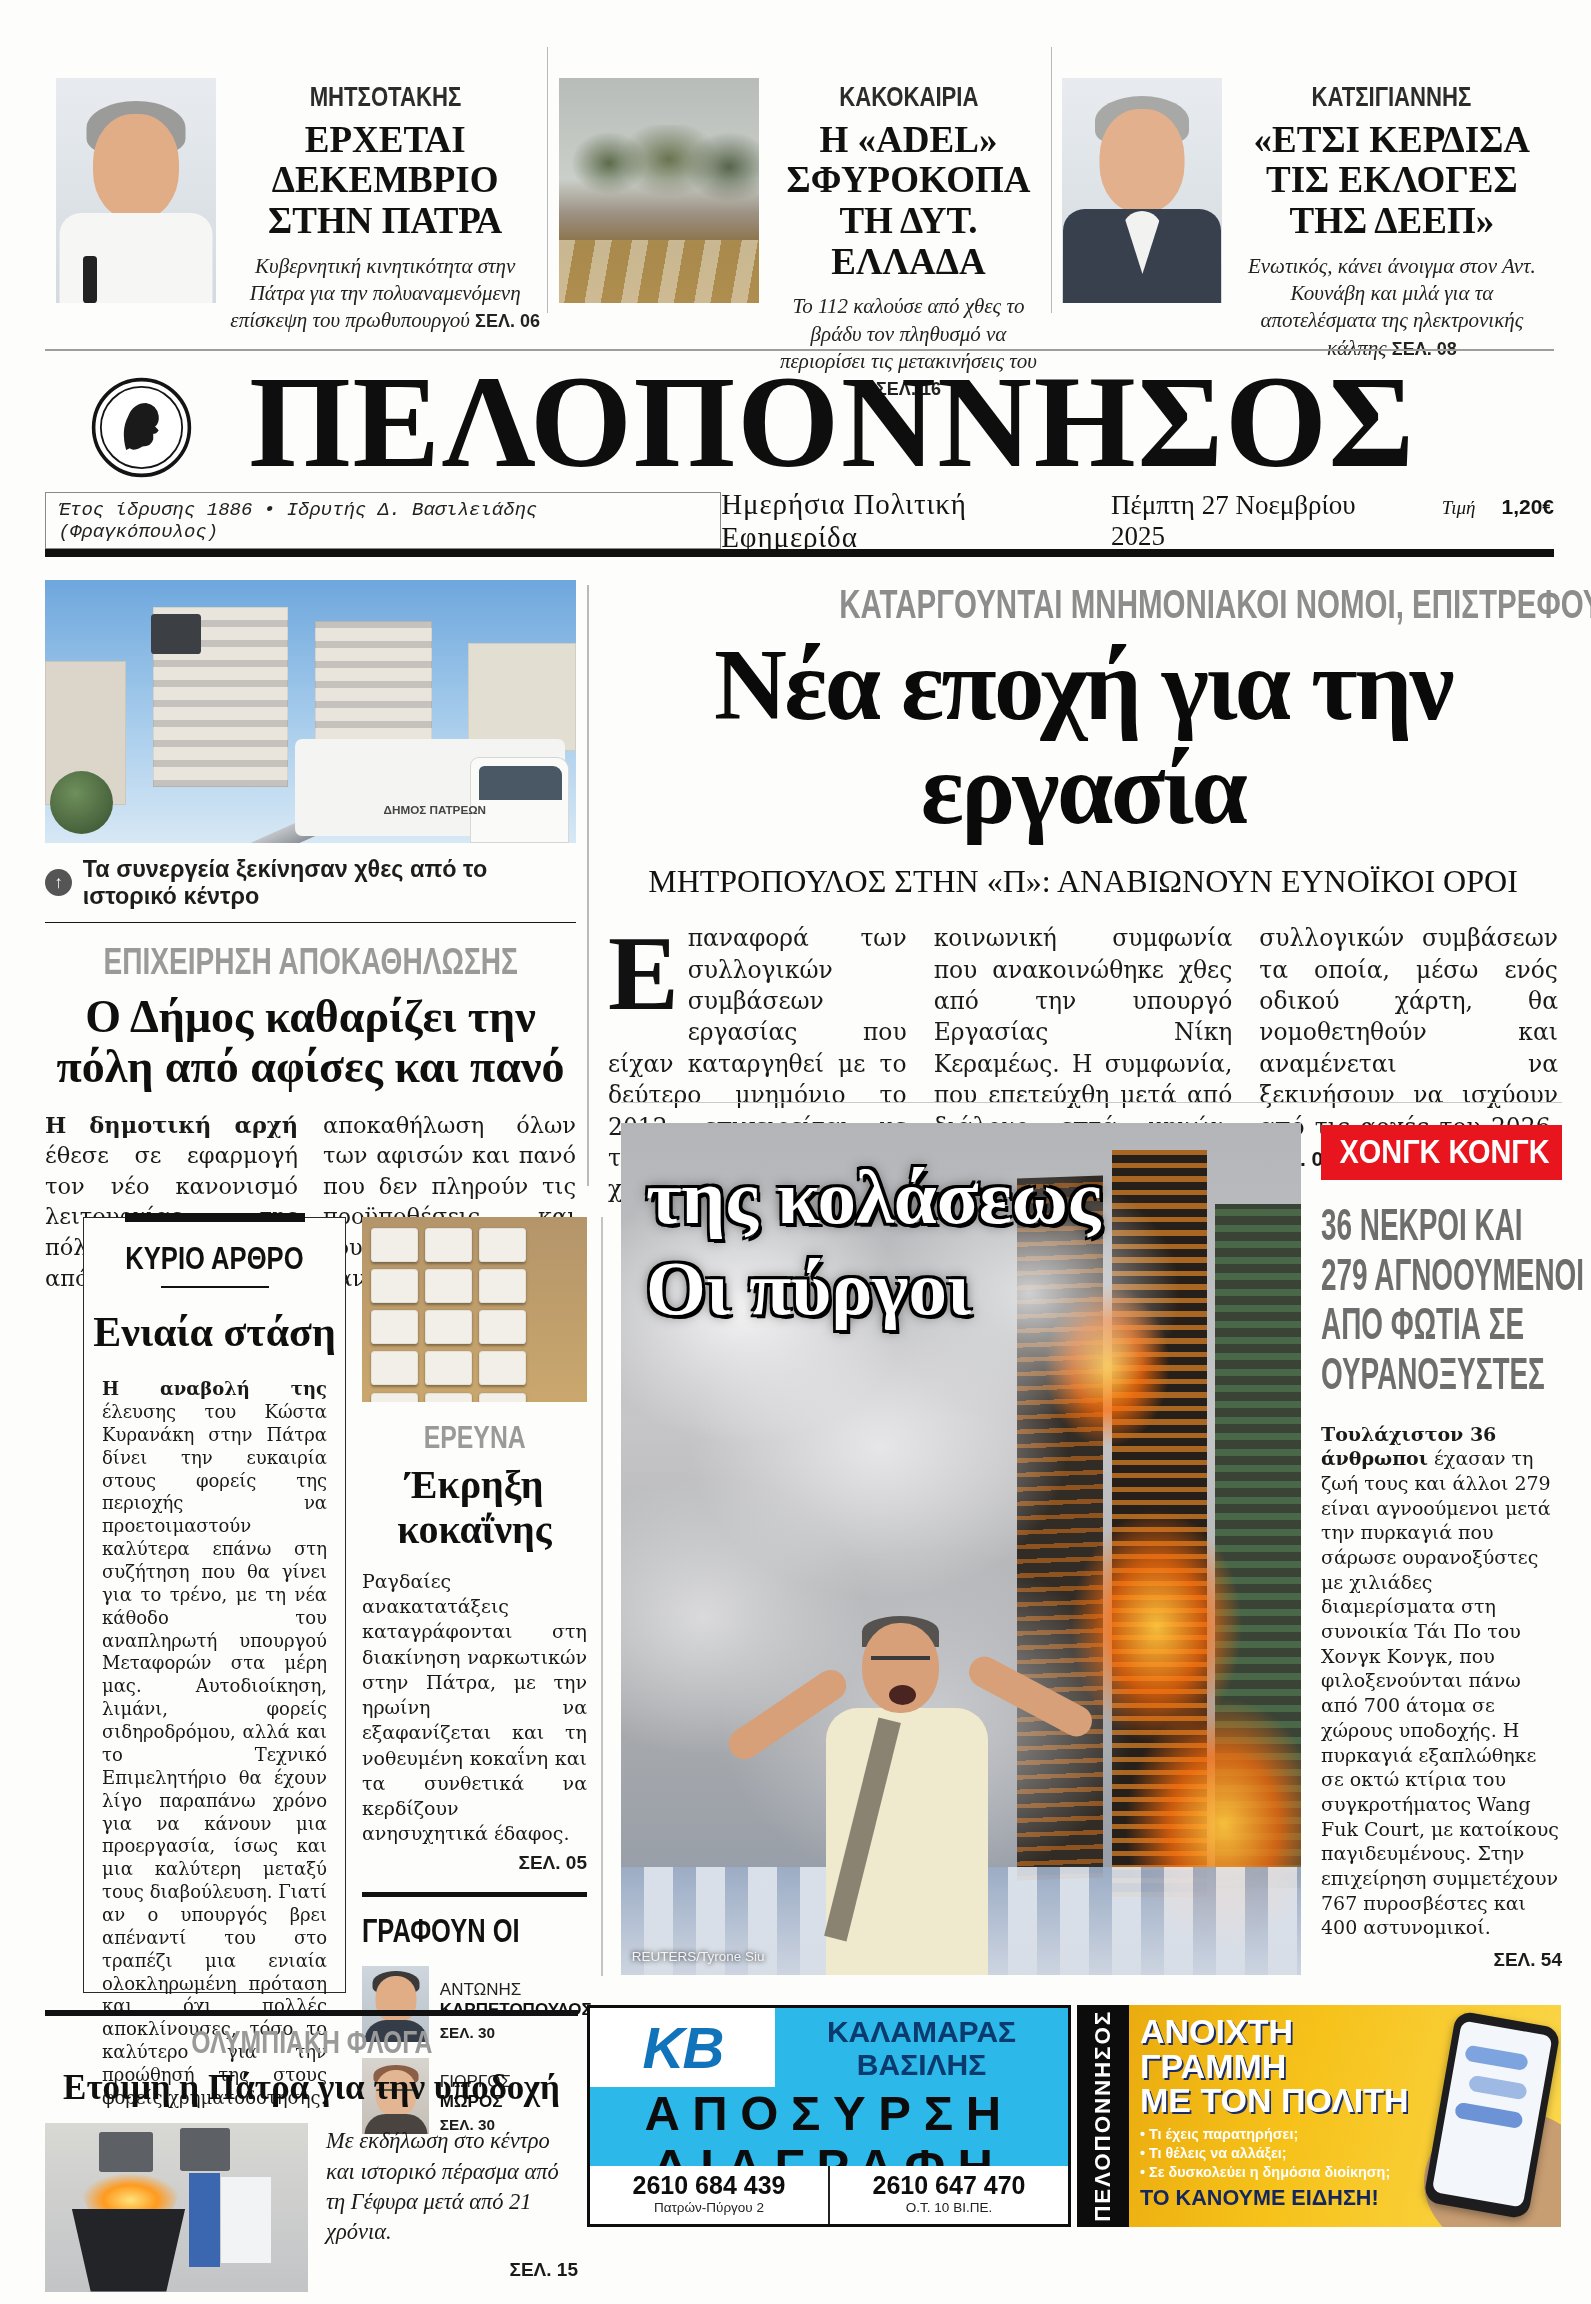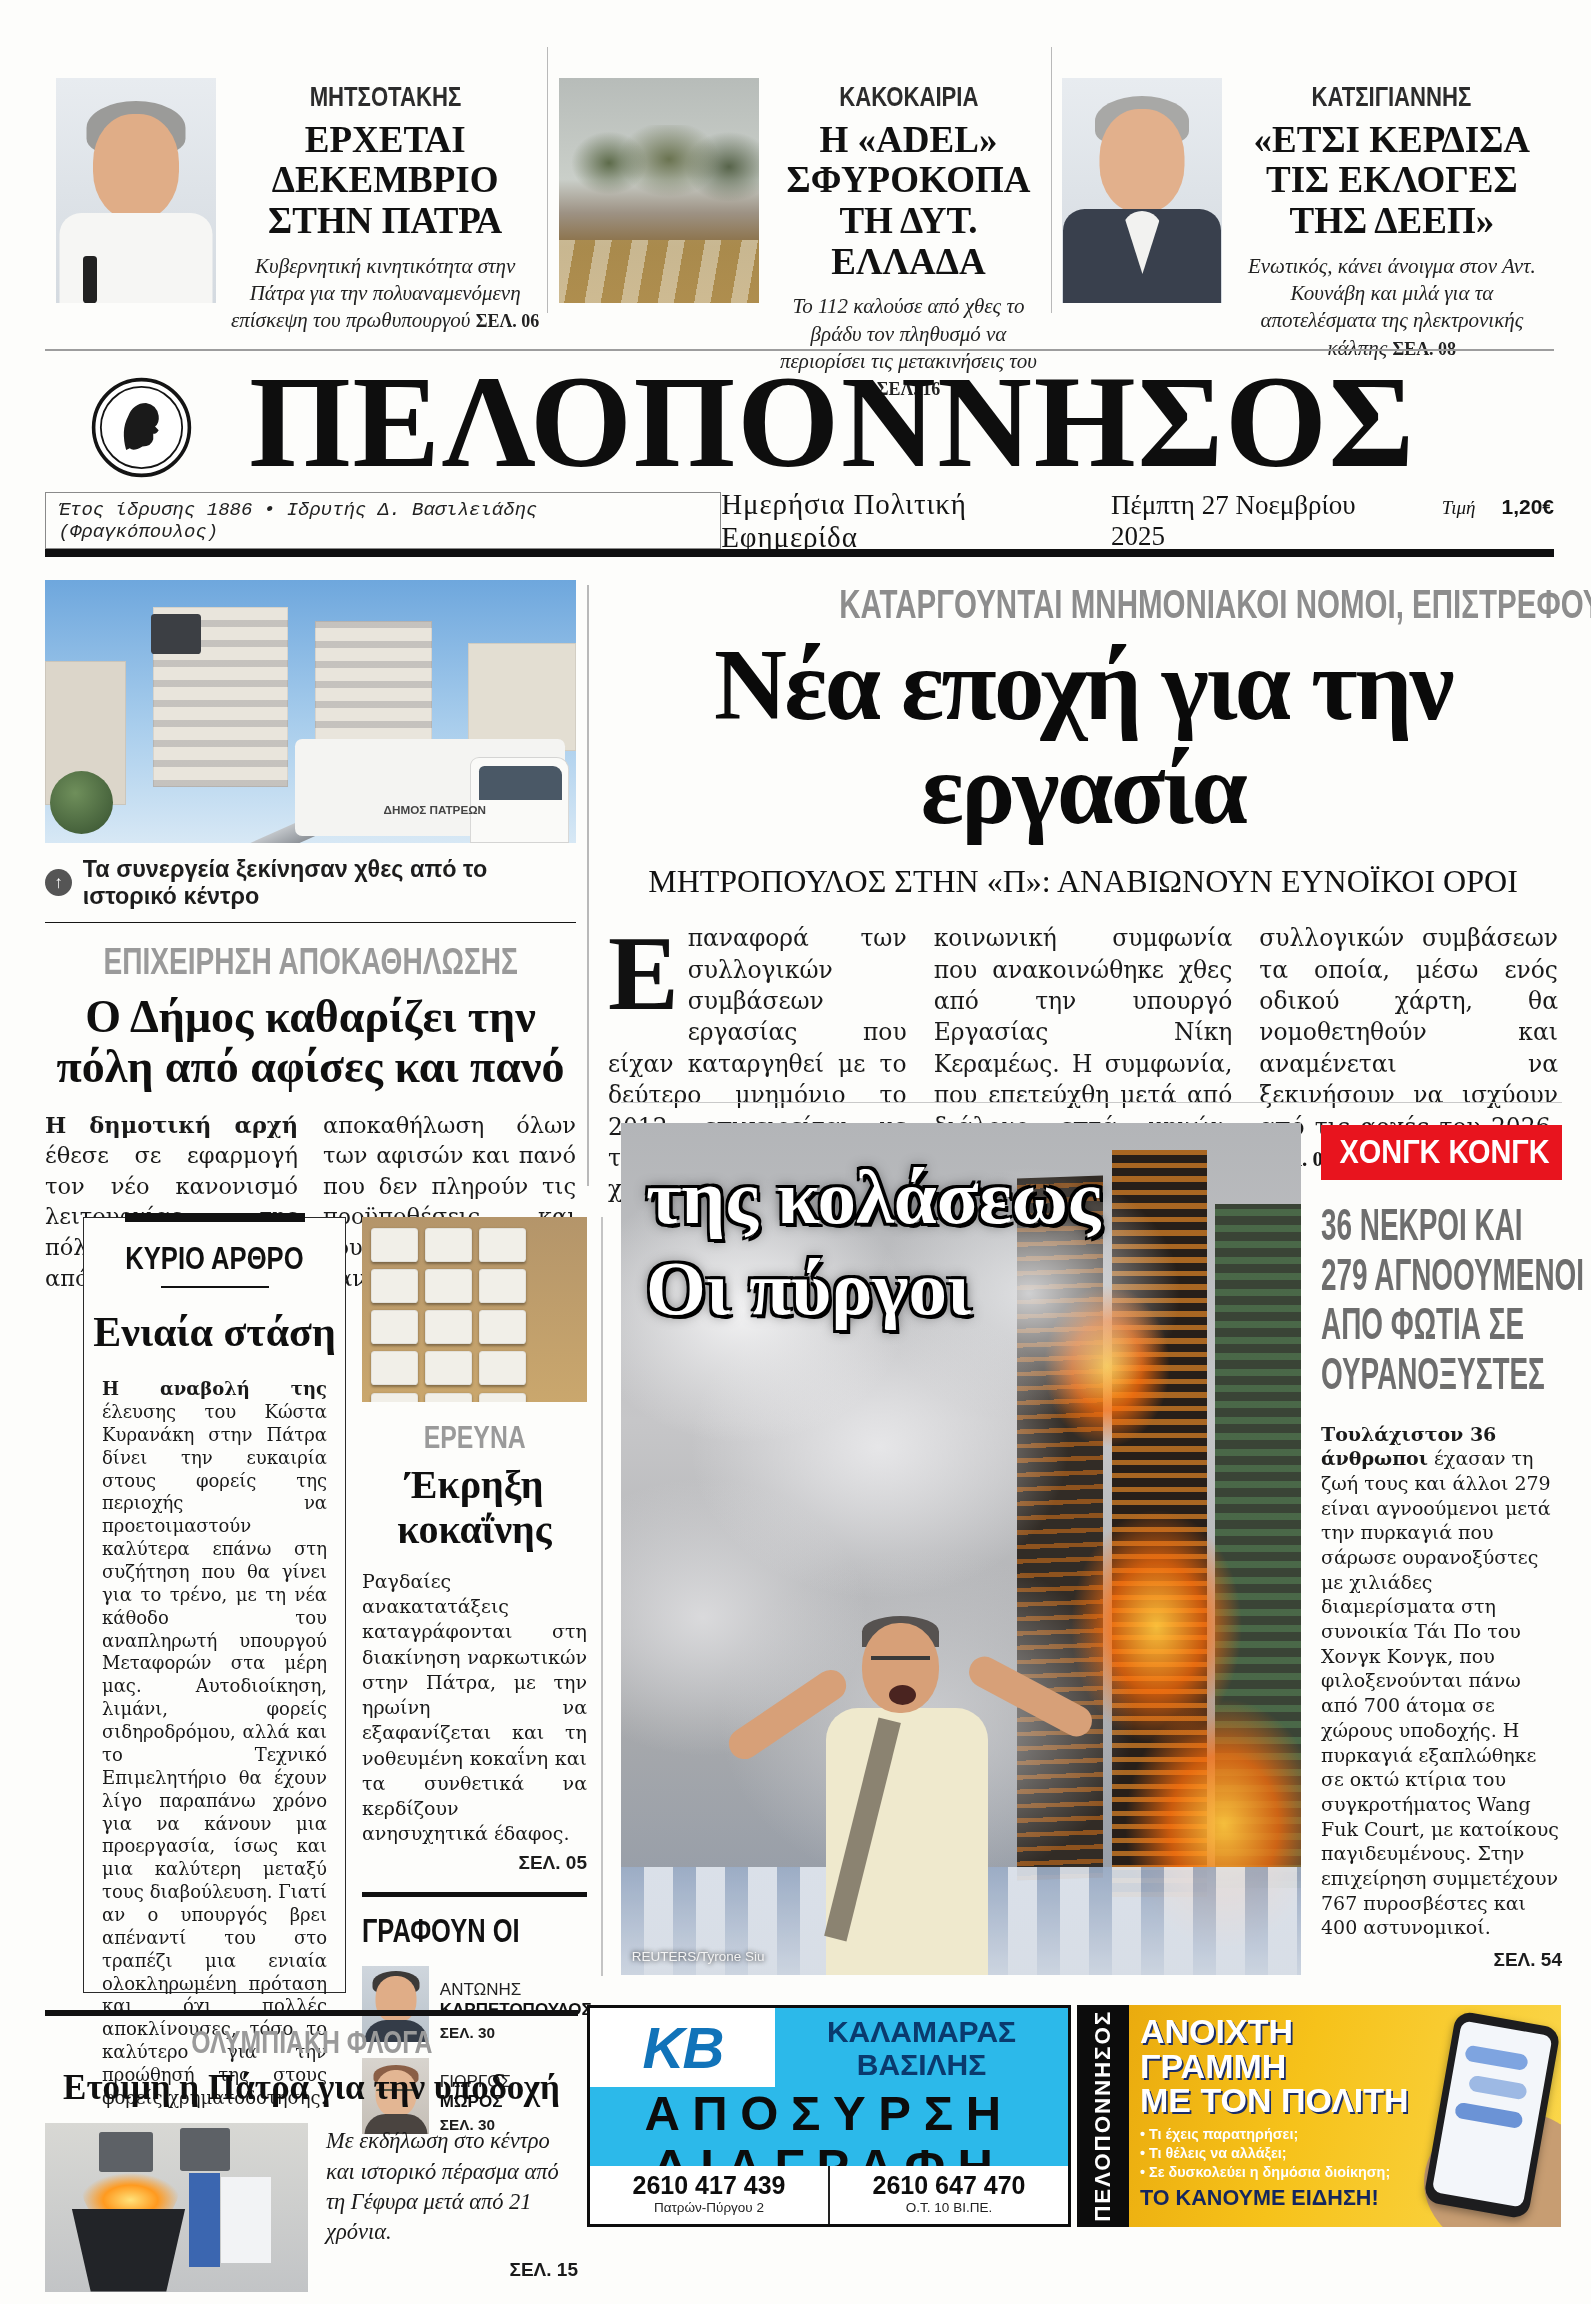--- a/index.html
+++ b/index.html
@@ -5,21 +5,21 @@
   html,body{margin:0;padding:0;background:#e9e9e6;}
   .page{position:relative;width:1591px;height:2304px;background:#fdfdfb;margin:0 auto;overflow:hidden;
         font-family:"Liberation Sans",sans-serif;color:#1c1c1c;}
   .abs{position:absolute;}
   
   .sqz{display:inline-block;white-space:nowrap;transform:scaleX(var(--sx,.78));transform-origin:center;}
   .sqz-l{display:inline-block;white-space:nowrap;transform:scaleX(var(--sx,.78));transform-origin:left center;}
   .serif{font-family:"Liberation Serif",serif;}
   .slab{font-family:"DejaVu Serif",serif;}
   .just{text-align:justify;}
-  .pgref{font-weight:bold;font-family:Liberation Serif, serif;}
+  .pgref{font-weight:bold;font-family:Liberation Sans, sans-serif;}
   
   .teasers{left:45px;top:47px;width:1509px;height:266px;display:flex;}
   .teaser{flex:1;display:flex;gap:14.4px;padding:31px 7.2px 0 10.8px;}
   .teaser+.teaser{border-left:0.9px solid #b9b9b9;}
   .t-photo{flex:0 0 160px;height:225px;position:relative;overflow:hidden;background:#dfe3e7;}
   .t-photo.wide{flex:0 0 200px;}
   .t-text{flex:1;text-align:center;}
   .t-kicker{font-weight:bold;font-size:27px;color:#2c2c2c;margin-top:3.6px;}
   .t-head{font-family:"Liberation Serif",serif;font-weight:bold;font-size:37px;line-height:1.1;margin-top:7.2px;color:#111;}
   .t-deck{font-family:"Liberation Serif",serif;font-style:italic;font-size:21px;line-height:1.3;color:#222;margin-top:10.8px;}
@@ -448,21 +448,21 @@
       <div class="adk-logo">KB</div>
       <div class="adk-name">
         <span>ΚΑΛΑΜΑΡΑΣ</span>
         <span>ΒΑΣΙΛΗΣ</span>
       </div>
     </div>
     <div class="adk-big">ΑΠΟΣΥΡΣΗ</div>
     <div class="adk-big">ΔΙΑΓΡΑΦΗ</div>
     <div class="adk-phones">
       <div class="adk-cell">
-        <div class="adk-ph">2610 417 439</div>
+        <div class="adk-ph">2610 684 439</div>
         <div class="adk-ad">Πατρών-Πύργου 2</div>
       </div>
       <div class="adk-cell">
         <div class="adk-ph">2610 647 470</div>
         <div class="adk-ad">Ο.Τ. 10 ΒΙ.ΠΕ.</div>
       </div>
     </div>
   </div>
 
   <div class="abs ado">

